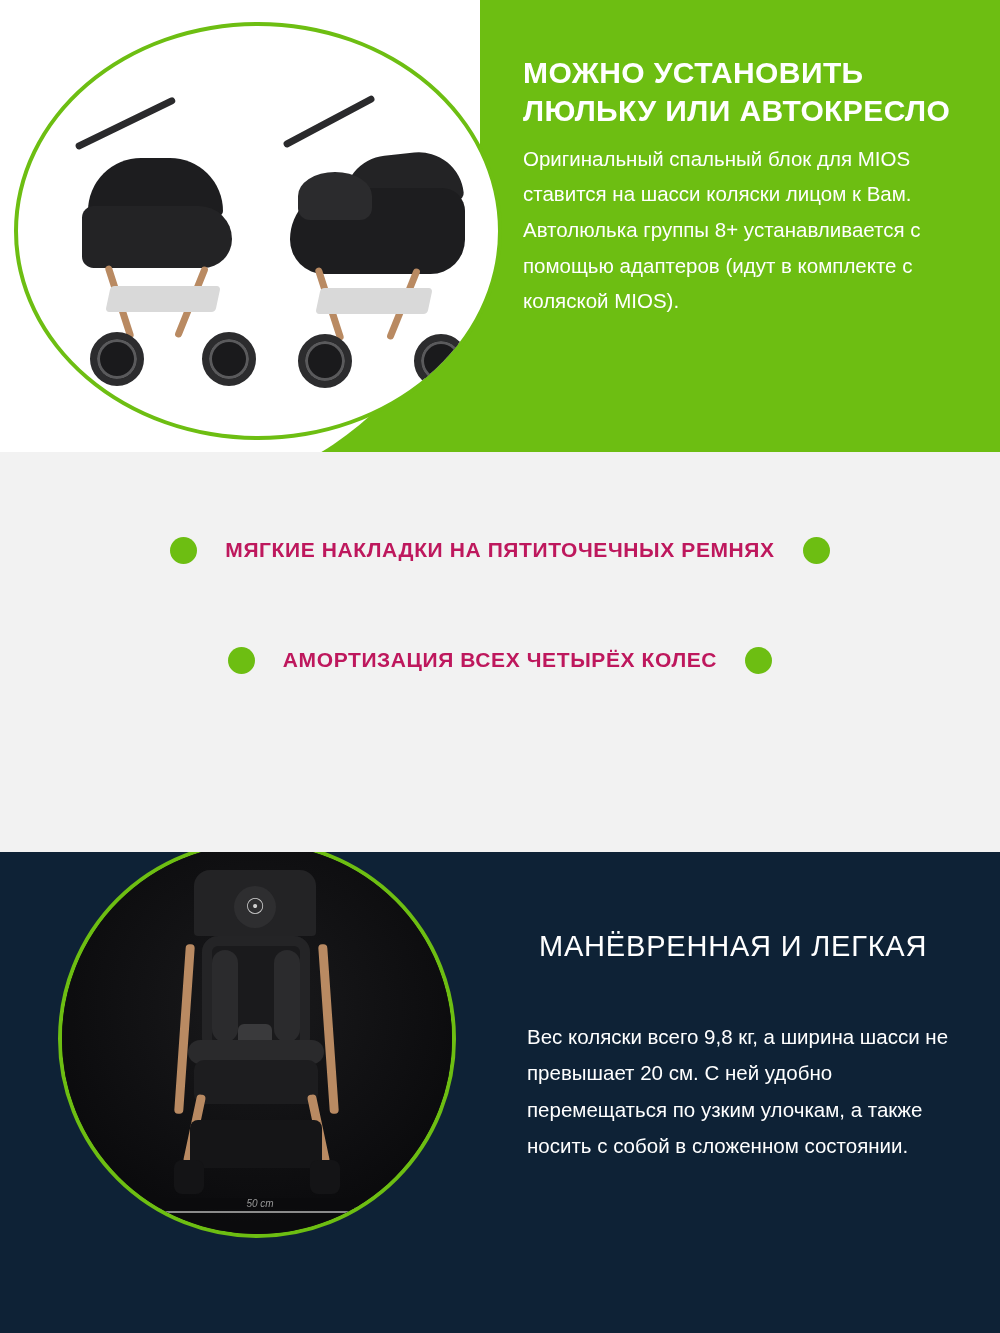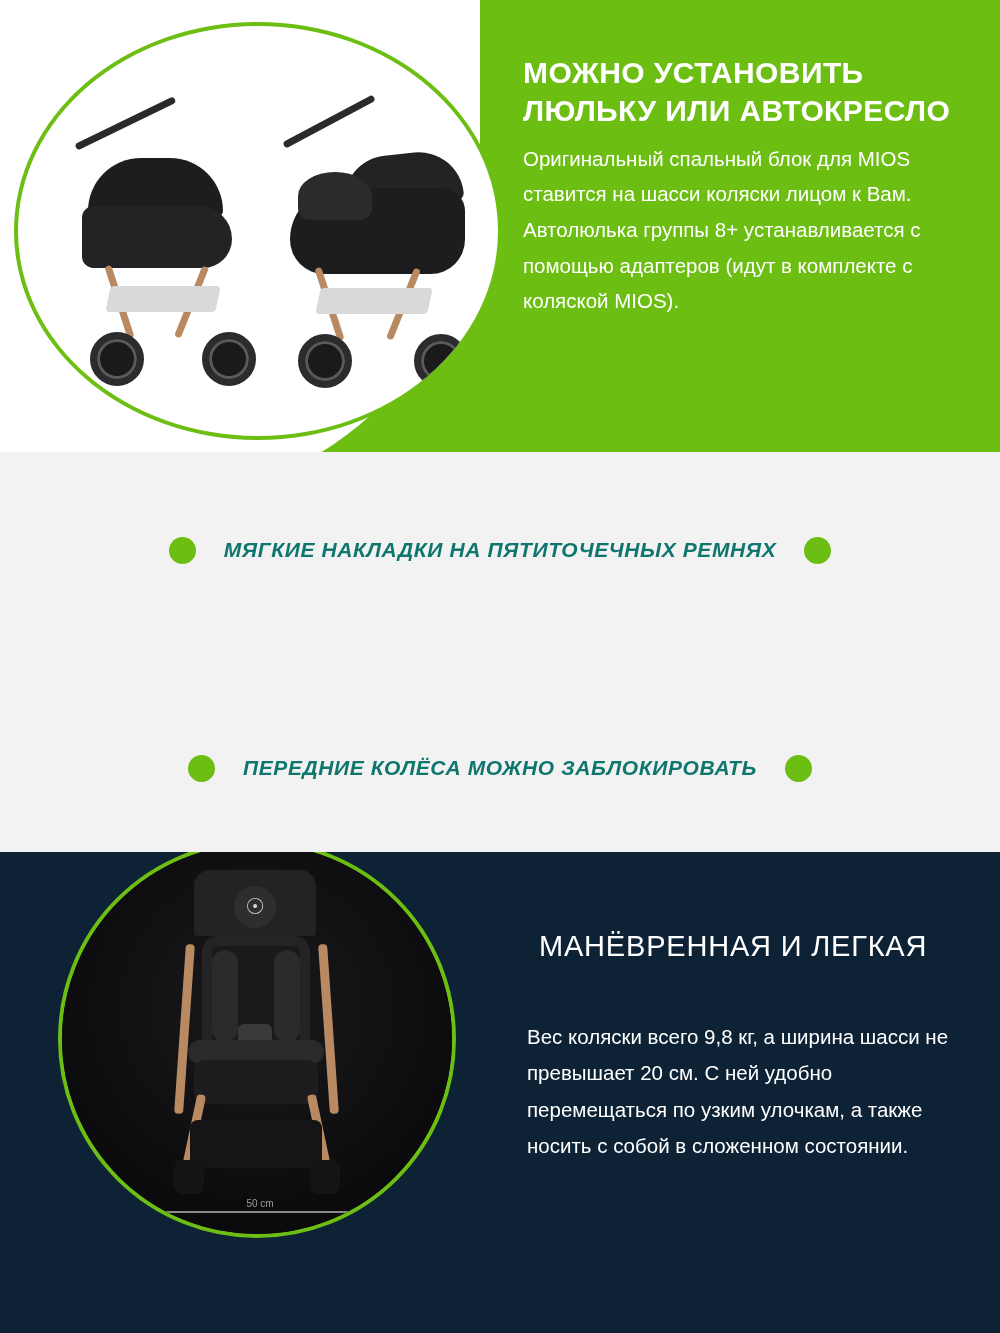--- a/index.html
+++ b/index.html
@@ -177,28 +177,27 @@
   .feature-row.r2 { top: 632px; }
   .feature-row.r3 { top: 740px; }
   .dot {
     width: 27px;
     height: 27px;
     border-radius: 50%;
     background: #6dbe12;
     flex: 0 0 auto;
   }
   .feature-label {
-    color: #0f766e;
+    color: #be185d;
     font-size: 21px;
     font-weight: bold;
     letter-spacing: 0.6px;
     text-transform: uppercase;
     margin: 16px 28px;
     white-space: nowrap;
-    font-style: italic;
   }
 
   
   .sec3 {
     position: absolute;
     left: 0;
     top: 852px;
     width: 1000px;
     height: 481px;
     background: #0e2236;
@@ -297,21 +296,21 @@
     content: ""; position: absolute; top: -5px; width: 2px; height: 12px;
     background: #8b8b8b;
   }
   .fv .measure-line::before { left: 0; }
   .fv .measure-line::after { right: 0; }
   .fv .measure-label {
     position: absolute; left: 0; top: -4px; width: 196px;
     text-align: center; color: #9a9a9a; font-size: 10px;
     background: #0b0b0d; padding: 0 2px;
   }
-  .fv .measure-label span { background: #0b0b0d; padding: 0 8px; }
+  .fv .measure-label span { background: #0b0b0d; padding: 0 8px; font-style: italic; }
 
   .sec3-text {
     position: absolute;
     left: 527px;
     top: 78px;
     width: 440px;
   }
   .sec3-title {
     color: #ffffff;
     font-size: 29px;
@@ -373,26 +372,26 @@
   </div>
 
   <div class="sec2"></div>
 
   <div class="feature-row r1">
     <span class="dot"></span>
     <span class="feature-label">МЯГКИЕ НАКЛАДКИ НА ПЯТИТОЧЕЧНЫХ РЕМНЯХ</span>
     <span class="dot"></span>
   </div>
 
-
-  <div class="feature-row r3">
+  <div class="feature-row r2">
     <span class="dot"></span>
-    <span class="feature-label">ПЕРЕДНИЕ КОЛЁСА МОЖНО ЗАБЛОКИРОВАТЬ</span>
+    <span class="feature-label">АМОРТИЗАЦИЯ ВСЕХ ЧЕТЫРЁХ КОЛЕС</span>
     <span class="dot"></span>
   </div>
+
 
   <div class="sec3">
     <div class="sec3-photo-circle">
       <div class="sec3-photo-inner">
         <div class="fv">
           <div class="canopy-top"></div>
           <div class="logo-badge">☉</div>
           <div class="seat-back"></div>
           <div class="pad-l"></div>
           <div class="pad-r"></div>

